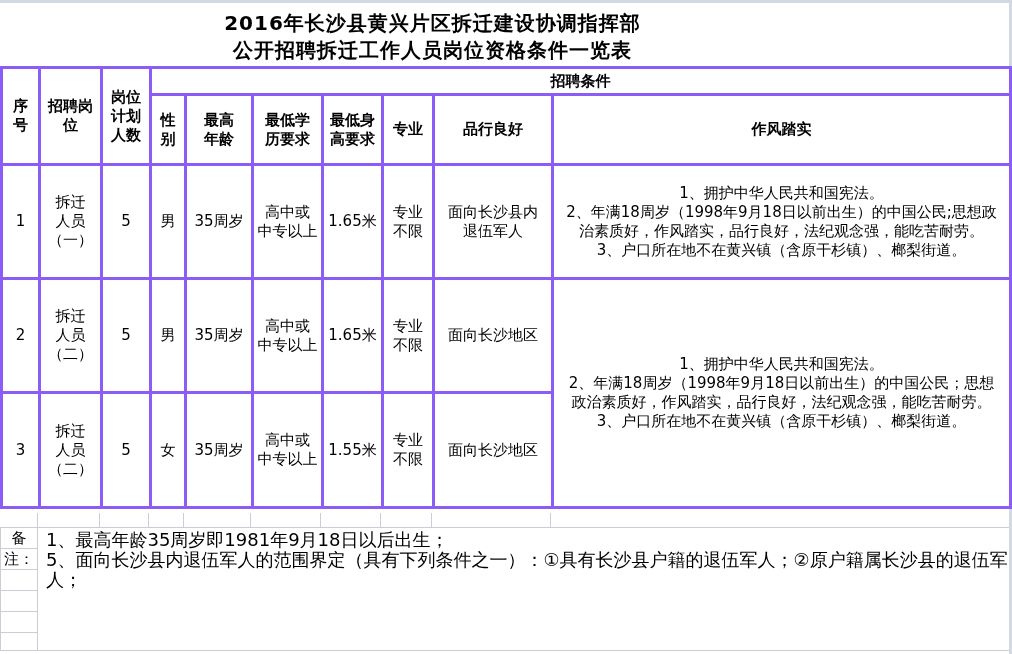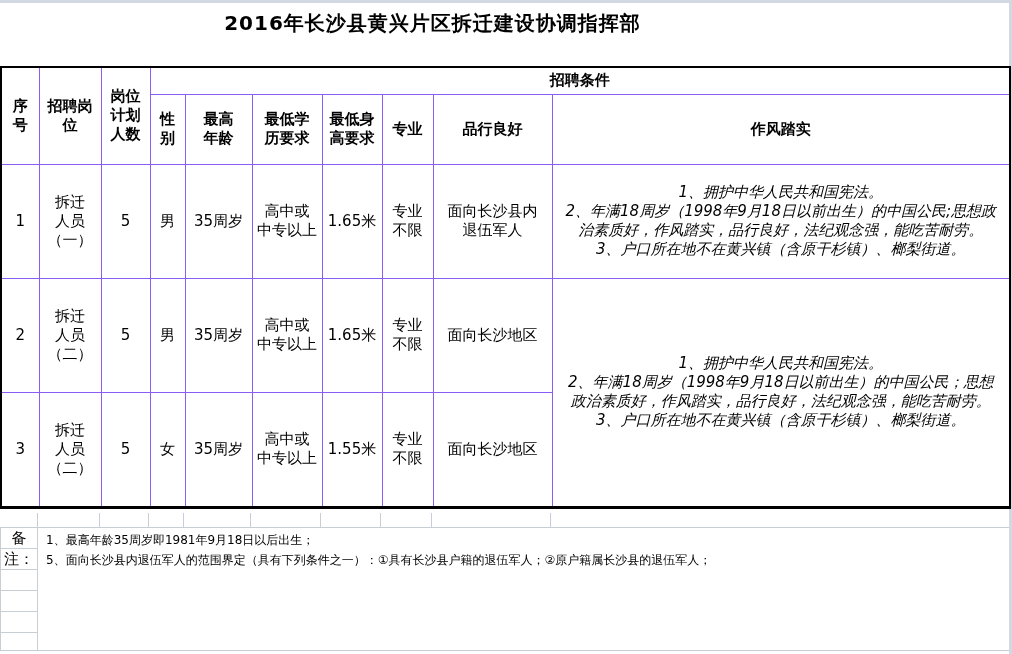--- a/index.html
+++ b/index.html
@@ -34,39 +34,38 @@
   }
   table.main {
     position: absolute; left: 0; top: 66px;
     width: 1009px;
     border-collapse: collapse;
     table-layout: fixed;
     border: 2px solid #000;
     border-bottom: 3px solid #000;
   }
   table.main th, table.main td {
-    border: 1px solid #8b5cf6;
+    border: 3px solid #8b5cf6;
     text-align: center;
     vertical-align: middle;
     font-size: 15px;
     white-space: pre-line;
     line-height: 19px;
     overflow: hidden;
   }
   table.main th { font-weight: bold; }
   tr.band-row { height: 27px; }
   tr.header-row { height: 70px; }
   tr.data-row-1 { height: 114px; }
   tr.data-row-2 { height: 114px; }
   tr.data-row-3 { height: 115px; }
   td.req-cell {
     text-align: left;
     padding: 0 12px;
     line-height: 20px;
-    font-style: italic;
   }
   td.scope-spaced { line-height: 44px; }
   .gap-row {
     position: absolute; left: 0; top: 513px; width: 1009px; height: 15px;
     display: flex;
     border-bottom: 1px solid #c9ced6;
   }
   .gap-cell { height: 100%; border-right: 1px solid #c9ced6; }
   .notes-body {
     position: absolute; left: 0; top: 528px; width: 1009px; height: 123px;
@@ -83,33 +82,34 @@
     height: 21px; border-bottom: 1px solid #c9ced6;
     text-align: center; font-size: 15px; line-height: 20px;
   }
   .notes-label-cell.blank { border-bottom: 1px solid #c9ced6; }
   .notes-label-cell:last-child { border-bottom: none; flex: 1; }
   .notes-text-col {
     flex: 1;
     padding: 2px 0 0 8px;
   }
   .note-item {
-    font-size: 12px;
+    font-size: 18px;
     line-height: 20px;
   }
 </style>
 </head>
 <body>
 
 <div class="page">
   <div class="edge-top"></div>
   <div class="edge-right"></div>
 
   <div class="title-block">
     <div class="title-line">2016年长沙县黄兴片区拆迁建设协调指挥部</div>
+    <div class="title-line">公开招聘拆迁工作人员岗位资格条件一览表</div>
   </div>
 
   <table class="main">
     <colgroup>
       <col style="width:38px">
         <col style="width:62px">
         <col style="width:49px">
       <col style="width:35px">
         <col style="width:67px">
         <col style="width:70px">

